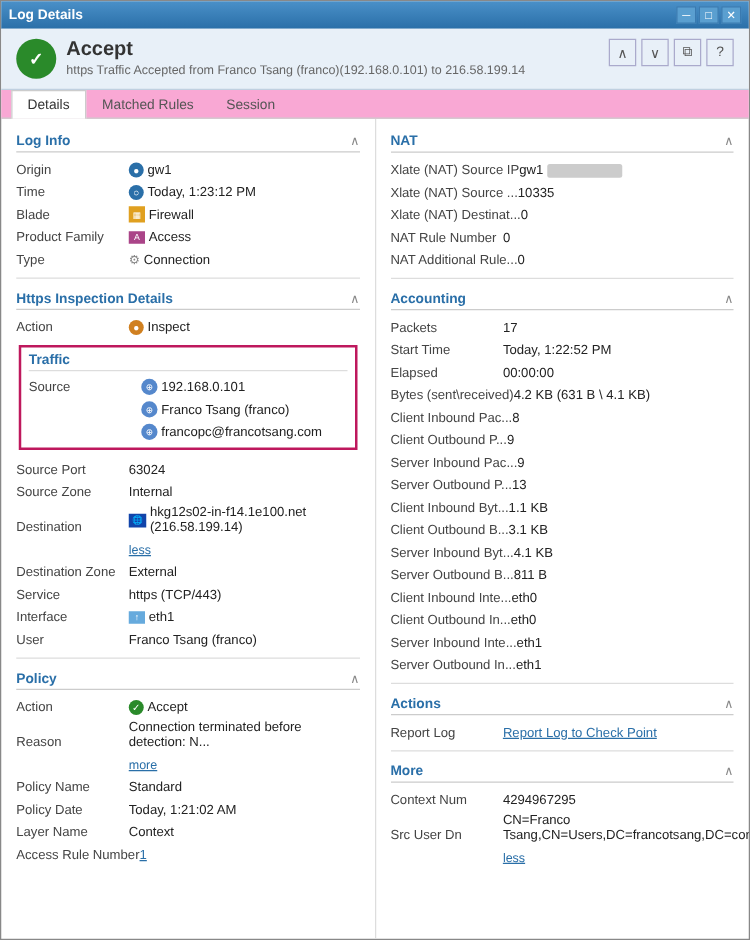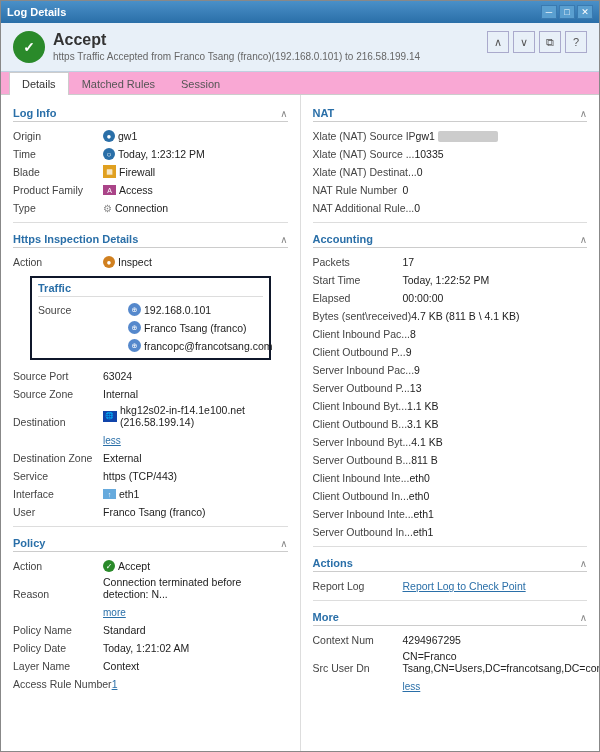--- a/index.html
+++ b/index.html
@@ -219,22 +219,22 @@
       height: 11px;
       background: #1144aa;
       display: inline-flex;
       align-items: center;
       justify-content: center;
       font-size: 7px;
       color: white;
       flex-shrink: 0;
     }
     .traffic-box {
-      border: 2px solid #0f172a;
-      margin: 6px 17px;
+      border: 2px solid #be185d;
+      margin: 6px 2px;
       padding: 4px 6px;
     }
     .traffic-header {
       display: flex;
       align-items: center;
       justify-content: space-between;
       border-bottom: 1px solid #ddd;
       padding-bottom: 2px;
       margin-bottom: 3px;
     }
@@ -540,21 +540,21 @@
       <div class="field-row">
         <span class="field-label">Start Time</span>
         <span class="field-value">Today, 1:22:52 PM</span>
       </div>
       <div class="field-row">
         <span class="field-label">Elapsed</span>
         <span class="field-value">00:00:00</span>
       </div>
       <div class="field-row">
         <span class="field-label">Bytes (sent\received)</span>
-        <span class="field-value">4.7 KB (811 B \ 4.1 KB)</span>
+        <span class="field-value">4.2 KB (631 B \ 4.1 KB)</span>
       </div>
       <div class="field-row">
         <span class="field-label">Client Inbound Pac...</span>
         <span class="field-value">8</span>
       </div>
       <div class="field-row">
         <span class="field-label">Client Outbound P...</span>
         <span class="field-value">9</span>
       </div>
       <div class="field-row">

